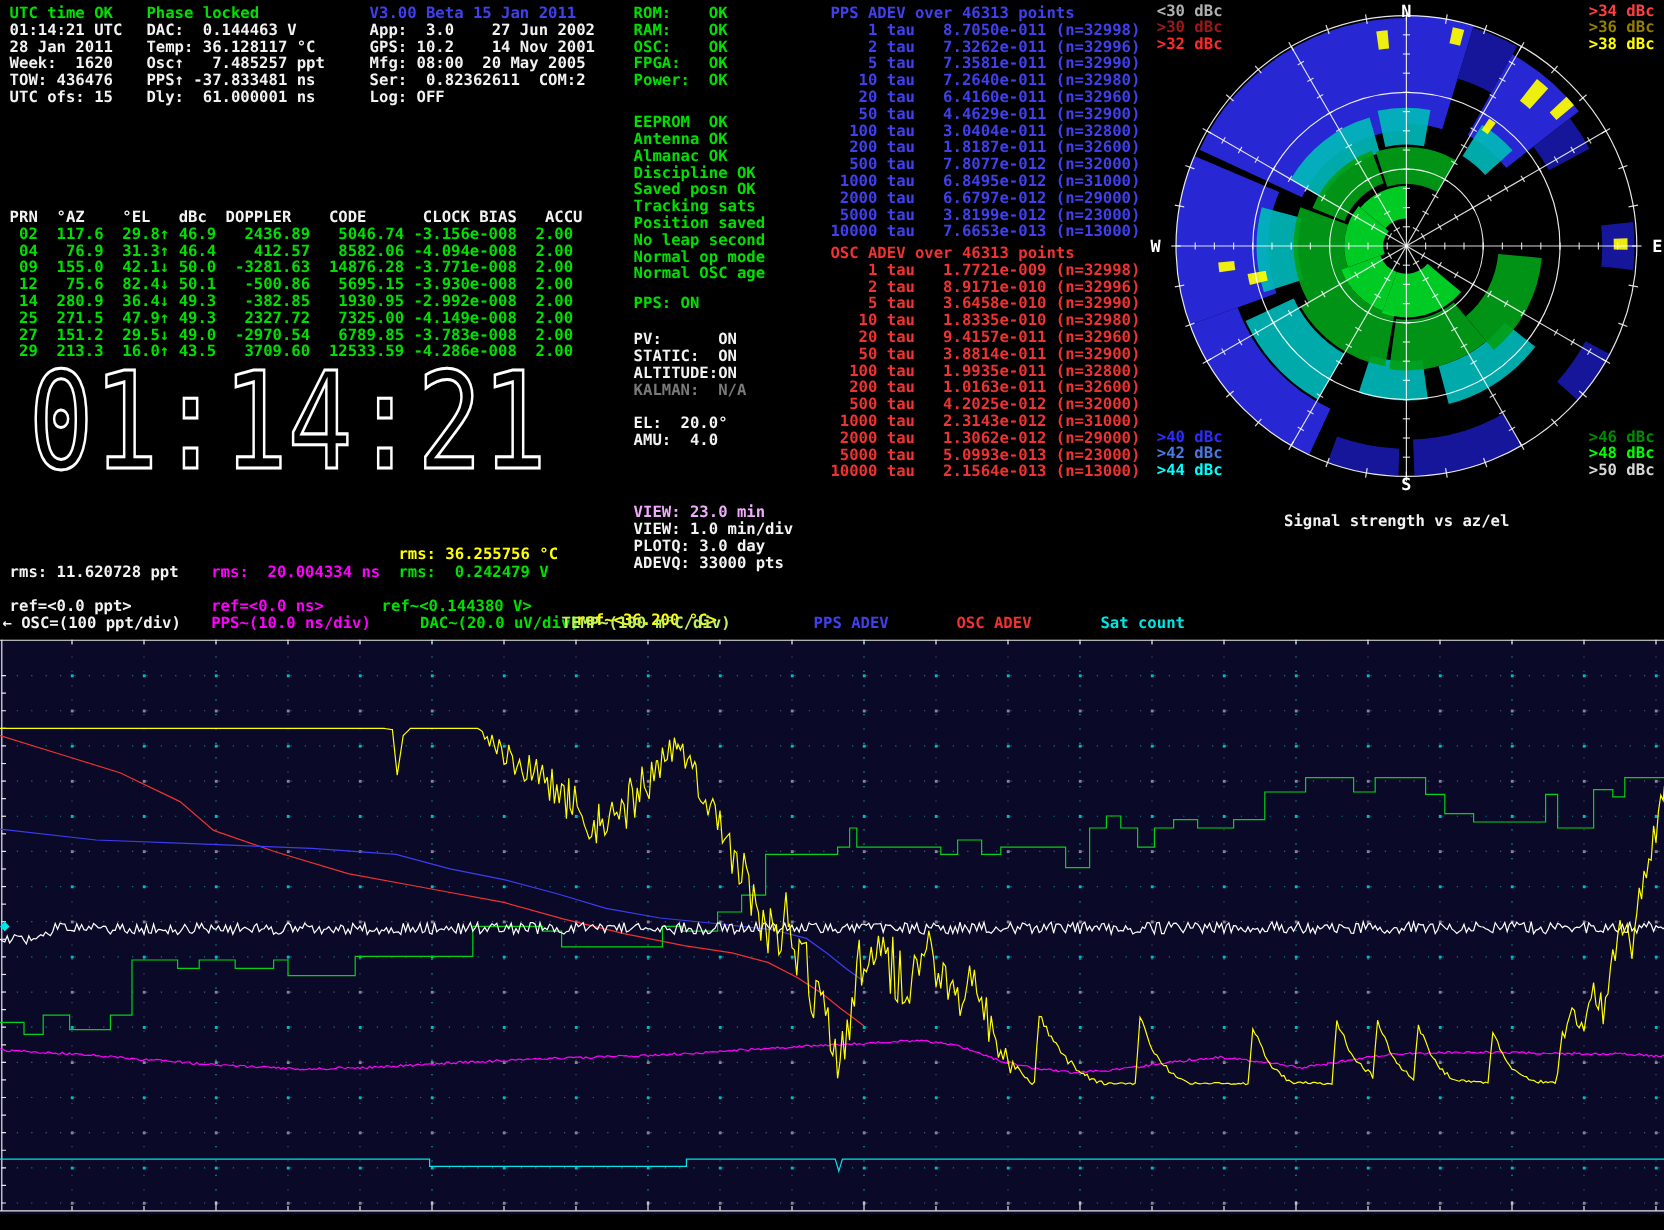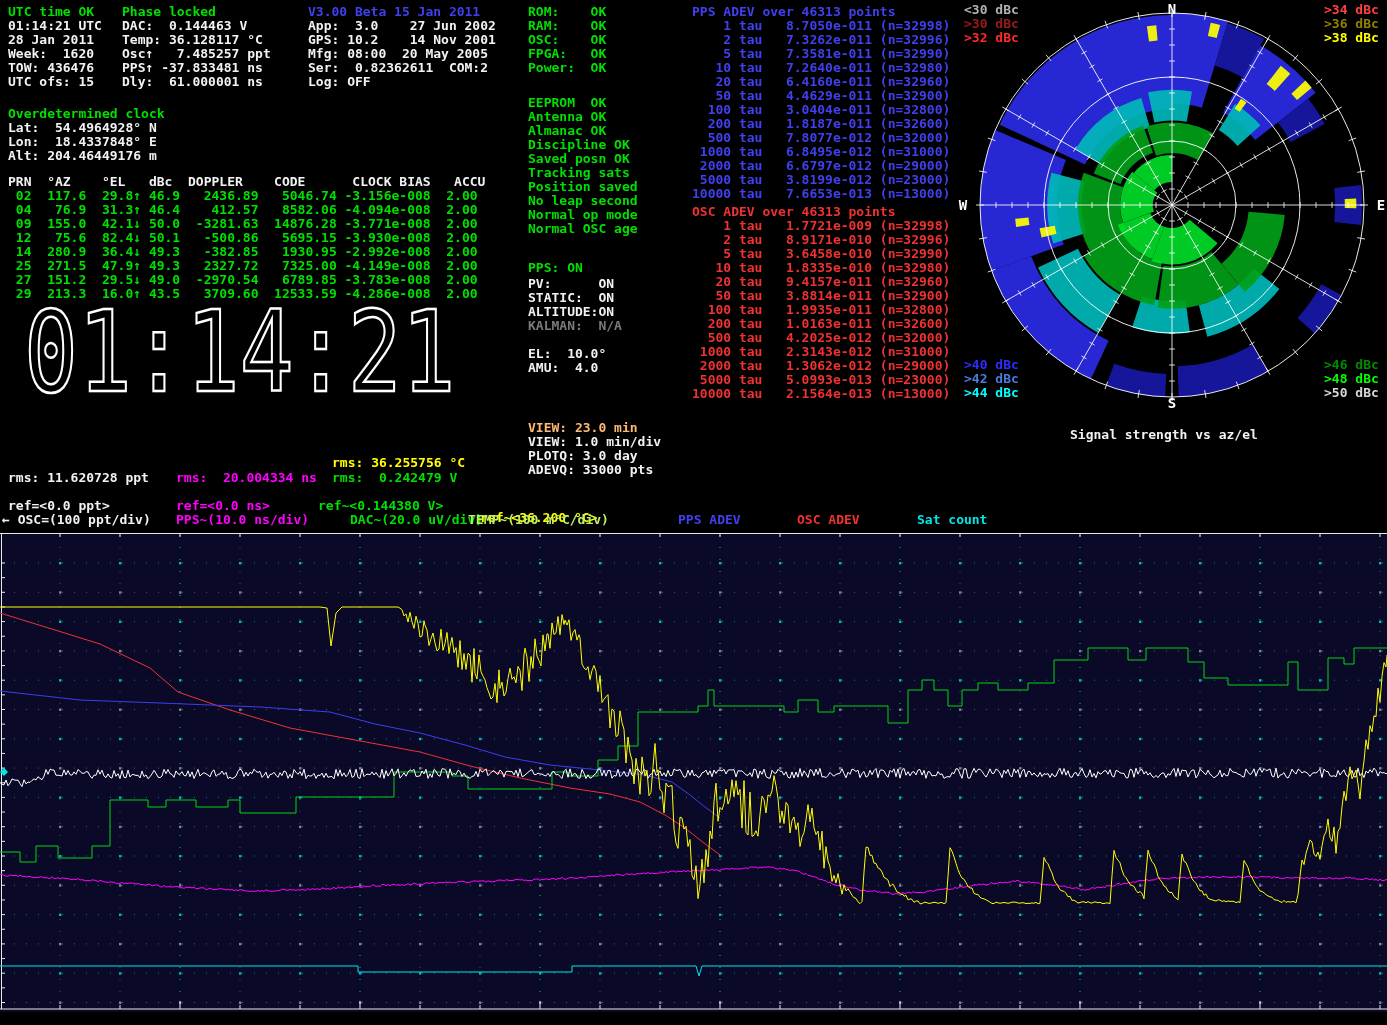--- a/index.html
+++ b/index.html
@@ -739,25 +739,24 @@
       <polyline points="0.0,319.0 20.0,319.0 20.0,329.0 36.0,329.0 36.0,313.0 58.0,313.0 58.0,325.0 92.0,325.0 92.0,313.0 110.0,313.0 110.0,267.0 148.0,267.0 148.0,274.0 166.0,274.0 166.0,267.0 196.0,267.0 196.0,274.0 228.0,274.0 228.0,267.0 240.0,267.0 240.0,280.0 296.0,280.0 296.0,264.0 394.0,264.0 394.0,239.0 452.0,239.0 452.0,243.0 468.0,243.0 468.0,256.0 552.0,256.0 552.0,239.0 568.0,239.0 568.0,243.0 598.0,243.0 598.0,227.0 618.0,227.0 618.0,213.0 638.0,213.0 638.0,179.0 698.0,179.0 698.0,173.0 708.0,173.0 708.0,157.0 714.0,157.0 714.0,173.0 784.0,173.0 784.0,179.0 798.0,179.0 798.0,167.0 818.0,167.0 818.0,179.0 834.0,179.0 834.0,173.0 888.0,173.0 888.0,190.0 908.0,190.0 908.0,157.0 922.0,157.0 922.0,147.0 934.0,147.0 934.0,157.0 948.0,157.0 948.0,173.0 962.0,173.0 962.0,157.0 978.0,157.0 978.0,150.0 998.0,150.0 998.0,157.0 1028.0,157.0 1028.0,150.0 1054.0,150.0 1054.0,127.0 1088.0,127.0 1088.0,115.0 1128.0,115.0 1128.0,127.0 1146.0,127.0 1146.0,115.0 1188.0,115.0 1188.0,129.0 1204.0,129.0 1204.0,145.0 1228.0,145.0 1228.0,152.0 1288.0,152.0 1288.0,129.0 1298.0,129.0 1298.0,157.0 1328.0,157.0 1328.0,125.0 1344.0,125.0 1344.0,131.0 1354.0,131.0 1354.0,115.0 1387.0,115.0" fill="none" stroke="#00d414" stroke-width="1"></polyline>
       <polyline points="0.0,249.5 2.0,251.2 4.0,251.9 6.0,247.0 8.0,252.8 10.0,250.1 12.0,245.9 14.0,246.8 16.0,247.3 18.0,247.1 20.0,250.7 22.0,253.6 24.0,246.8 26.0,250.8 28.0,249.1 30.0,249.4 32.0,247.4 34.0,245.9 36.0,246.9 38.0,243.7 40.0,245.4 42.0,246.7 44.0,243.2 46.0,236.6 48.0,241.3 50.0,236.3 52.0,236.9 54.0,237.1 56.0,242.3 58.0,242.2 60.0,242.5 62.0,243.0 64.0,236.8 66.0,241.9 68.0,237.5 70.0,241.7 72.0,242.2 74.0,238.9 76.0,241.3 78.0,236.5 80.0,238.3 82.0,240.2 84.0,240.3 86.0,238.7 88.0,238.9 90.0,242.9 92.0,245.3 94.0,242.1 96.0,242.3 98.0,236.8 100.0,241.2 102.0,237.2 104.0,243.0 106.0,244.6 108.0,240.9 110.0,244.2 112.0,245.1 114.0,237.5 116.0,243.3 118.0,240.7 120.0,245.6 122.0,237.5 124.0,244.3 126.0,244.8 128.0,237.1 130.0,244.0 132.0,241.5 134.0,241.7 136.0,242.5 138.0,242.2 140.0,245.0 142.0,238.1 144.0,243.6 146.0,241.9 148.0,245.7 150.0,243.8 152.0,240.9 154.0,237.3 156.0,240.3 158.0,244.1 160.0,244.7 162.0,243.0 164.0,236.3 166.0,240.7 168.0,236.5 170.0,240.6 172.0,241.5 174.0,244.4 176.0,237.9 178.0,240.9 180.0,241.4 182.0,238.6 184.0,242.5 186.0,242.8 188.0,237.8 190.0,243.7 192.0,238.9 194.0,245.5 196.0,241.1 198.0,236.4 200.0,243.1 202.0,241.0 204.0,239.7 206.0,240.8 208.0,242.0 210.0,243.9 212.0,238.7 214.0,236.9 216.0,243.3 218.0,241.4 220.0,241.0 222.0,238.0 224.0,241.6 226.0,239.4 228.0,245.6 230.0,244.1 232.0,245.5 234.0,244.8 236.0,243.1 238.0,238.4 240.0,236.1 242.0,237.6 244.0,243.5 246.0,239.2 248.0,243.0 250.0,239.3 252.0,240.6 254.0,236.2 256.0,238.5 258.0,239.3 260.0,238.5 262.0,244.4 264.0,242.2 266.0,239.2 268.0,245.2 270.0,241.5 272.0,241.2 274.0,239.3 276.0,242.2 278.0,244.3 280.0,239.7 282.0,242.6 284.0,237.9 286.0,239.0 288.0,245.3 290.0,241.3 292.0,245.0 294.0,236.5 296.0,239.3 298.0,241.3 300.0,238.6 302.0,242.6 304.0,236.2 306.0,245.7 308.0,242.3 310.0,243.1 312.0,242.7 314.0,240.4 316.0,245.4 318.0,242.0 320.0,242.6 322.0,240.1 324.0,244.5 326.0,240.2 328.0,244.3 330.0,243.7 332.0,243.5 334.0,245.8 336.0,236.4 338.0,243.2 340.0,236.8 342.0,243.2 344.0,239.9 346.0,243.8 348.0,241.3 350.0,236.5 352.0,244.3 354.0,243.4 356.0,236.2 358.0,244.5 360.0,245.4 362.0,235.8 364.0,243.6 366.0,241.6 368.0,241.1 370.0,241.8 372.0,238.9 374.0,242.0 376.0,239.5 378.0,242.5 380.0,244.5 382.0,236.2 384.0,245.4 386.0,237.6 388.0,243.1 390.0,239.8 392.0,235.8 394.0,242.9 396.0,240.3 398.0,235.9 400.0,245.1 402.0,242.7 404.0,239.8 406.0,243.2 408.0,239.2 410.0,236.8 412.0,238.2 414.0,236.4 416.0,243.4 418.0,243.3 420.0,242.9 422.0,238.0 424.0,240.9 426.0,236.3 428.0,245.4 430.0,240.8 432.0,244.4 434.0,236.5 436.0,238.1 438.0,242.2 440.0,243.2 442.0,235.8 444.0,235.9 446.0,237.2 448.0,245.3 450.0,235.8 452.0,242.2 454.0,240.4 456.0,241.6 458.0,237.3 460.0,238.5 462.0,243.5 464.0,240.1 466.0,243.8 468.0,244.3 470.0,245.3 472.0,243.4 474.0,243.0 476.0,238.4 478.0,243.9 480.0,236.3 482.0,239.2 484.0,237.8 486.0,235.8 488.0,242.7 490.0,240.7 492.0,238.6 494.0,237.6 496.0,240.2 498.0,241.4 500.0,237.0 502.0,239.0 504.0,244.1 506.0,238.6 508.0,238.2 510.0,238.6 512.0,238.5 514.0,242.1 516.0,237.2 518.0,243.6 520.0,235.8 522.0,243.6 524.0,242.9 526.0,241.1 528.0,239.4 530.0,237.7 532.0,236.7 534.0,241.3 536.0,241.6 538.0,240.1 540.0,241.0 542.0,241.1 544.0,242.3 546.0,242.9 548.0,240.3 550.0,243.5 552.0,239.1 554.0,238.5 556.0,241.9 558.0,241.2 560.0,243.4 562.0,245.5 564.0,238.3 566.0,236.3 568.0,244.3 570.0,235.8 572.0,243.4 574.0,240.5 576.0,241.0 578.0,245.0 580.0,245.1 582.0,236.4 584.0,240.3 586.0,245.5 588.0,241.8 590.0,245.2 592.0,244.4 594.0,242.0 596.0,240.4 598.0,236.0 600.0,236.2 602.0,242.7 604.0,237.4 606.0,243.2 608.0,237.6 610.0,237.2 612.0,245.2 614.0,242.4 616.0,243.1 618.0,236.4 620.0,243.6 622.0,241.6 624.0,238.3 626.0,242.9 628.0,243.1 630.0,235.8 632.0,242.3 634.0,243.3 636.0,236.6 638.0,236.1 640.0,239.2 642.0,240.9 644.0,236.3 646.0,238.4 648.0,245.2 650.0,241.8 652.0,240.6 654.0,236.3 656.0,242.5 658.0,241.1 660.0,237.9 662.0,242.9 664.0,239.8 666.0,243.6 668.0,237.3 670.0,242.6 672.0,242.5 674.0,236.2 676.0,237.3 678.0,237.4 680.0,236.4 682.0,240.3 684.0,244.2 686.0,243.8 688.0,237.2 690.0,242.3 692.0,237.0 694.0,242.8 696.0,241.5 698.0,244.4 700.0,243.7 702.0,239.9 704.0,239.0 706.0,237.1 708.0,241.8 710.0,237.8 712.0,243.7 714.0,237.0 716.0,240.5 718.0,237.2 720.0,237.2 722.0,238.0 724.0,236.3 726.0,241.0 728.0,237.2 730.0,236.8 732.0,237.0 734.0,236.6 736.0,243.9 738.0,237.6 740.0,238.1 742.0,237.9 744.0,239.9 746.0,241.9 748.0,242.4 750.0,239.7 752.0,243.6 754.0,236.0 756.0,236.9 758.0,245.3 760.0,237.9 762.0,241.3 764.0,236.3 766.0,243.5 768.0,244.9 770.0,245.3 772.0,237.3 774.0,239.9 776.0,240.3 778.0,236.3 780.0,238.3 782.0,238.3 784.0,242.1 786.0,238.8 788.0,244.3 790.0,245.1 792.0,238.9 794.0,244.9 796.0,239.0 798.0,244.2 800.0,235.5 802.0,243.3 804.0,237.8 806.0,240.8 808.0,244.5 810.0,236.7 812.0,237.5 814.0,242.8 816.0,236.2 818.0,241.6 820.0,235.5 822.0,244.0 824.0,243.6 826.0,244.7 828.0,242.5 830.0,239.4 832.0,241.7 834.0,243.2 836.0,241.4 838.0,240.8 840.0,240.2 842.0,235.9 844.0,240.6 846.0,244.8 848.0,239.2 850.0,241.3 852.0,236.1 854.0,236.9 856.0,238.5 858.0,237.1 860.0,244.7 862.0,240.4 864.0,238.5 866.0,244.1 868.0,242.8 870.0,237.3 872.0,241.7 874.0,237.7 876.0,235.5 878.0,244.7 880.0,237.2 882.0,236.9 884.0,237.8 886.0,241.8 888.0,244.2 890.0,237.3 892.0,239.3 894.0,235.8 896.0,243.7 898.0,235.8 900.0,245.2 902.0,237.2 904.0,235.4 906.0,242.2 908.0,238.7 910.0,242.8 912.0,239.2 914.0,238.7 916.0,241.9 918.0,237.0 920.0,236.5 922.0,242.1 924.0,237.3 926.0,245.3 928.0,238.6 930.0,239.1 932.0,243.0 934.0,242.3 936.0,242.9 938.0,238.5 940.0,241.6 942.0,240.8 944.0,245.3 946.0,244.1 948.0,243.6 950.0,244.0 952.0,239.6 954.0,240.7 956.0,235.7 958.0,236.1 960.0,241.0 962.0,245.3 964.0,235.9 966.0,235.7 968.0,245.1 970.0,245.0 972.0,239.7 974.0,235.4 976.0,239.5 978.0,236.4 980.0,236.2 982.0,238.4 984.0,241.4 986.0,244.1 988.0,240.5 990.0,235.8 992.0,240.4 994.0,240.3 996.0,236.0 998.0,237.2 1000.0,240.0 1002.0,244.6 1004.0,237.3 1006.0,240.4 1008.0,236.4 1010.0,242.4 1012.0,243.9 1014.0,235.8 1016.0,240.0 1018.0,236.6 1020.0,244.6 1022.0,238.2 1024.0,236.1 1026.0,244.0 1028.0,238.4 1030.0,238.5 1032.0,242.2 1034.0,239.9 1036.0,242.4 1038.0,243.6 1040.0,239.4 1042.0,243.5 1044.0,240.7 1046.0,241.4 1048.0,240.5 1050.0,244.5 1052.0,240.5 1054.0,243.3 1056.0,243.2 1058.0,238.2 1060.0,235.3 1062.0,241.4 1064.0,235.5 1066.0,242.2 1068.0,237.7 1070.0,243.8 1072.0,244.4 1074.0,240.4 1076.0,239.4 1078.0,243.1 1080.0,239.1 1082.0,235.6 1084.0,240.5 1086.0,244.5 1088.0,242.7 1090.0,236.7 1092.0,244.0 1094.0,240.4 1096.0,244.9 1098.0,238.6 1100.0,241.1 1102.0,240.2 1104.0,237.9 1106.0,237.7 1108.0,241.2 1110.0,236.7 1112.0,242.9 1114.0,244.1 1116.0,237.4 1118.0,238.0 1120.0,239.8 1122.0,240.3 1124.0,240.4 1126.0,244.7 1128.0,244.8 1130.0,236.5 1132.0,236.9 1134.0,244.3 1136.0,235.2 1138.0,241.2 1140.0,237.1 1142.0,236.5 1144.0,241.1 1146.0,238.4 1148.0,242.1 1150.0,239.8 1152.0,243.2 1154.0,244.6 1156.0,242.4 1158.0,244.6 1160.0,241.9 1162.0,240.0 1164.0,240.1 1166.0,244.7 1168.0,240.7 1170.0,242.2 1172.0,238.1 1174.0,235.4 1176.0,243.5 1178.0,235.4 1180.0,242.8 1182.0,236.9 1184.0,237.7 1186.0,237.5 1188.0,244.0 1190.0,239.7 1192.0,237.1 1194.0,237.0 1196.0,244.9 1198.0,241.9 1200.0,236.3 1202.0,237.9 1204.0,240.0 1206.0,241.7 1208.0,237.1 1210.0,241.3 1212.0,242.7 1214.0,244.9 1216.0,243.3 1218.0,241.9 1220.0,237.2 1222.0,244.0 1224.0,240.2 1226.0,242.8 1228.0,242.5 1230.0,235.4 1232.0,238.4 1234.0,239.3 1236.0,239.5 1238.0,241.0 1240.0,241.7 1242.0,243.3 1244.0,244.2 1246.0,235.9 1248.0,239.1 1250.0,241.6 1252.0,239.9 1254.0,235.8 1256.0,243.3 1258.0,237.3 1260.0,235.5 1262.0,239.3 1264.0,235.5 1266.0,237.5 1268.0,237.1 1270.0,235.9 1272.0,243.1 1274.0,243.9 1276.0,235.1 1278.0,245.1 1280.0,242.1 1282.0,241.5 1284.0,239.6 1286.0,243.8 1288.0,245.1 1290.0,241.5 1292.0,236.1 1294.0,239.1 1296.0,241.1 1298.0,236.4 1300.0,237.4 1302.0,240.0 1304.0,238.6 1306.0,239.2 1308.0,240.7 1310.0,243.4 1312.0,240.5 1314.0,239.6 1316.0,240.0 1318.0,238.4 1320.0,236.1 1322.0,244.5 1324.0,236.1 1326.0,238.5 1328.0,238.5 1330.0,242.8 1332.0,243.3 1334.0,242.7 1336.0,243.9 1338.0,237.4 1340.0,242.1 1342.0,239.3 1344.0,236.8 1346.0,242.0 1348.0,243.5 1350.0,240.9 1352.0,237.4 1354.0,243.8 1356.0,243.9 1358.0,235.3 1360.0,242.7 1362.0,240.2 1364.0,244.5 1366.0,238.1 1368.0,240.1 1370.0,236.7 1372.0,239.3 1374.0,235.1 1376.0,237.6 1378.0,243.1 1380.0,238.5 1382.0,240.0 1384.0,239.5 1386.0,240.9 1387.0,240.0" fill="none" stroke="#ffffff" stroke-width="1"></polyline>
       <polyline points="0.0,74.0 2.0,74.0 4.0,74.0 6.0,74.0 8.0,74.0 10.0,74.0 12.0,74.0 14.0,74.0 16.0,74.0 18.0,74.0 20.0,74.0 22.0,74.0 24.0,74.0 26.0,74.0 28.0,74.0 30.0,74.0 32.0,74.0 34.0,74.0 36.0,74.0 38.0,74.0 40.0,74.0 42.0,74.0 44.0,74.0 46.0,74.0 48.0,74.0 50.0,74.0 52.0,74.0 54.0,74.0 56.0,74.0 58.0,74.0 60.0,74.0 62.0,74.0 64.0,74.0 66.0,74.0 68.0,74.0 70.0,74.0 72.0,74.0 74.0,74.0 76.0,74.0 78.0,74.0 80.0,74.0 82.0,74.0 84.0,74.0 86.0,74.0 88.0,74.0 90.0,74.0 92.0,74.0 94.0,74.0 96.0,74.0 98.0,74.0 100.0,74.0 102.0,74.0 104.0,74.0 106.0,74.0 108.0,74.0 110.0,74.0 112.0,74.0 114.0,74.0 116.0,74.0 118.0,74.0 120.0,74.0 122.0,74.0 124.0,74.0 126.0,74.0 128.0,74.0 130.0,74.0 132.0,74.0 134.0,74.0 136.0,74.0 138.0,74.0 140.0,74.0 142.0,74.0 144.0,74.0 146.0,74.0 148.0,74.0 150.0,74.0 152.0,74.0 154.0,74.0 156.0,74.0 158.0,74.0 160.0,74.0 162.0,74.0 164.0,74.0 166.0,74.0 168.0,74.0 170.0,74.0 172.0,74.0 174.0,74.0 176.0,74.0 178.0,74.0 180.0,74.0 182.0,74.0 184.0,74.0 186.0,74.0 188.0,74.0 190.0,74.0 192.0,74.0 194.0,74.0 196.0,74.0 198.0,74.0 200.0,74.0 202.0,74.0 204.0,74.0 206.0,74.0 208.0,74.0 210.0,74.0 212.0,74.0 214.0,74.0 216.0,74.0 218.0,74.0 220.0,74.0 222.0,74.0 224.0,74.0 226.0,74.0 228.0,74.0 230.0,74.0 232.0,74.0 234.0,74.0 236.0,74.0 238.0,74.0 240.0,74.0 242.0,74.0 244.0,74.0 246.0,74.0 248.0,74.0 250.0,74.0 252.0,74.0 254.0,74.0 256.0,74.0 258.0,74.0 260.0,74.0 262.0,74.0 264.0,74.0 266.0,74.0 268.0,74.0 270.0,74.0 272.0,74.0 274.0,74.0 276.0,74.0 278.0,74.0 280.0,74.0 282.0,74.0 284.0,74.0 286.0,74.0 288.0,74.0 290.0,74.0 292.0,74.0 294.0,74.0 296.0,74.0 298.0,74.0 300.0,74.0 302.0,74.0 304.0,74.0 306.0,74.0 308.0,74.0 310.0,74.0 312.0,74.0 314.0,74.0 316.0,74.0 318.0,74.0 320.0,74.0 322.0,74.3 324.0,74.6 326.0,74.9 327.0,75.0 329.0,94.0 331.0,113.0 333.0,99.8 335.0,86.6 336.0,80.0 338.0,78.0 340.0,76.0 342.0,74.0 344.0,74.0 346.0,74.0 348.0,74.0 350.0,74.0 352.0,74.0 354.0,74.0 356.0,74.0 358.0,74.0 360.0,74.0 362.0,74.0 364.0,74.0 366.0,74.0 368.0,74.0 370.0,74.0 372.0,74.0 374.0,74.0 376.0,74.0 378.0,74.0 380.0,74.0 382.0,74.0 384.0,74.0 386.0,74.0 388.0,74.0 390.0,74.0 392.0,74.0 394.0,74.0 396.0,74.0 398.0,74.0 400.0,75.2 402.0,76.7 404.0,82.9 406.0,80.9 408.0,89.0 410.0,79.3 412.0,88.7 414.0,95.4 416.0,83.2 418.0,90.3 420.0,104.0 422.0,103.1 424.0,87.7 425.0,92.4 427.0,97.0 429.0,112.5 431.0,105.7 433.0,100.0 435.0,110.1 437.0,117.9 439.0,116.1 441.0,96.2 443.0,117.4 445.0,110.4 447.0,99.5 449.0,120.5 450.0,113.3 452.0,104.4 454.0,119.7 456.0,114.6 458.0,134.3 460.0,107.6 462.0,136.6 464.0,120.6 466.0,136.4 468.0,120.3 470.0,121.9 472.0,149.3 474.0,115.5 475.0,140.3 477.0,146.0 479.0,121.9 481.0,138.8 483.0,143.2 485.0,146.9 487.0,154.8 489.0,160.0 491.0,166.0 493.0,164.1 495.0,150.4 497.0,169.6 499.0,136.8 500.0,155.4 502.0,149.2 504.0,163.0 506.0,159.3 508.0,145.4 510.0,135.2 512.0,146.3 514.0,143.8 516.0,149.9 518.0,133.5 520.0,137.3 522.0,157.6 524.0,121.7 525.0,115.1 527.0,124.4 529.0,148.5 531.0,123.5 533.0,135.4 535.0,105.8 537.0,123.0 539.0,127.5 541.0,132.9 543.0,101.9 545.0,118.0 547.0,101.0 548.0,100.9 550.0,115.3 552.0,89.9 554.0,101.5 556.0,99.8 558.0,83.5 560.0,101.7 562.0,81.6 564.0,91.5 565.0,87.2 567.0,92.1 569.0,86.8 571.0,107.4 573.0,99.7 575.0,96.6 577.0,107.1 579.0,101.8 580.0,104.7 582.0,131.1 584.0,134.9 586.0,136.9 588.0,133.7 590.0,146.5 592.0,137.5 594.0,132.5 596.0,138.2 598.0,158.6 600.0,142.5 602.0,169.5 604.0,166.2 606.0,163.7 608.0,161.6 610.0,195.0 612.0,175.9 614.0,178.0 616.0,203.6 618.0,202.4 620.0,177.8 622.0,189.5 624.0,196.4 626.0,230.0 628.0,204.0 630.0,220.0 632.0,227.0 634.0,250.9 636.0,225.3 638.0,238.9 640.0,261.3 642.0,223.9 644.0,237.4 645.0,243.2 647.0,237.2 649.0,262.7 651.0,259.2 653.0,233.6 655.0,210.5 657.0,239.4 658.0,236.8 660.0,256.8 662.0,258.6 664.0,279.8 666.0,250.1 668.0,253.6 670.0,253.0 672.0,252.5 674.0,296.0 676.0,310.1 678.0,315.4 680.0,284.1 682.0,285.0 684.0,296.1 686.0,293.4 688.0,313.5 690.0,306.5 692.0,342.4 694.0,346.6 696.0,332.7 698.0,365.6 700.0,351.7 702.0,326.2 704.0,349.9 706.0,316.6 708.0,333.8 710.0,298.0 712.0,305.8 714.0,268.6 716.0,250.2 718.0,288.3 720.0,274.4 722.0,276.8 724.0,270.4 726.0,256.0 728.0,271.1 730.0,265.6 732.0,246.8 734.0,263.7 736.0,247.7 738.0,262.0 740.0,256.3 742.0,295.1 744.0,247.6 746.0,299.3 748.0,302.0 750.0,259.1 752.0,303.4 754.0,302.1 756.0,297.7 758.0,303.2 760.0,281.2 762.0,263.2 764.0,266.7 766.0,280.0 768.0,261.9 770.0,263.4 772.0,257.9 774.0,242.6 776.0,252.6 778.0,265.4 780.0,289.7 782.0,277.9 784.0,290.6 786.0,269.4 788.0,272.3 790.0,300.0 792.0,287.6 794.0,284.0 796.0,296.6 798.0,289.7 800.0,313.5 802.0,304.1 804.0,299.5 806.0,287.0 808.0,271.6 810.0,288.9 812.0,275.1 814.0,294.9 816.0,301.6 818.0,298.1 820.0,317.2 822.0,298.1 824.0,335.2 826.0,313.6 828.0,328.0 830.0,333.6 832.0,348.4 834.0,342.4 836.0,350.0 838.0,340.5 840.0,351.1 842.0,361.2 844.0,351.7 846.0,357.9 848.0,355.8 850.0,358.7 852.0,362.2 854.0,364.8 856.0,365.4 858.0,368.8 860.0,370.6 862.0,368.6 864.0,339.1 866.0,314.1 868.0,314.4 870.0,322.3 872.0,322.3 874.0,330.1 876.0,330.4 878.0,335.0 880.0,336.0 882.0,339.0 884.0,344.4 886.0,345.5 888.0,347.1 890.0,353.5 892.0,351.5 893.0,351.1 895.0,354.8 897.0,359.1 899.0,359.5 901.0,361.4 903.0,361.3 904.0,363.3 906.0,362.3 908.0,366.9 910.0,365.9 912.0,366.3 914.0,369.4 916.0,367.9 918.0,368.0 920.0,370.8 922.0,370.6 924.0,369.4 926.0,369.3 928.0,370.2 930.0,370.3 932.0,369.8 934.0,369.3 936.0,369.5 938.0,370.4 940.0,369.7 942.0,369.5 944.0,370.7 946.0,369.6 948.0,343.4 950.0,314.7 952.0,318.3 954.0,323.9 956.0,330.3 958.0,336.7 960.0,341.6 962.0,345.1 964.0,346.2 966.0,349.7 968.0,353.4 970.0,355.0 972.0,355.0 974.0,360.3 976.0,361.3 978.0,361.4 980.0,364.3 982.0,365.4 984.0,365.8 986.0,366.8 988.0,367.9 990.0,369.1 992.0,370.5 994.0,370.5 996.0,369.1 998.0,369.8 1000.0,370.2 1002.0,369.9 1004.0,369.5 1006.0,369.8 1008.0,370.3 1010.0,369.9 1012.0,369.1 1014.0,369.2 1016.0,369.2 1018.0,370.1 1020.0,370.1 1022.0,369.8 1024.0,369.8 1026.0,370.6 1028.0,370.3 1030.0,370.4 1032.0,369.9 1034.0,370.3 1036.0,369.2 1038.0,370.9 1040.0,370.2 1042.0,347.9 1044.0,324.4 1046.0,328.8 1048.0,330.8 1050.0,336.0 1052.0,340.0 1054.0,346.8 1056.0,350.2 1058.0,353.0 1060.0,356.8 1062.0,357.9 1064.0,358.3 1066.0,360.3 1068.0,363.8 1070.0,363.3 1072.0,367.4 1074.0,367.1 1076.0,368.5 1078.0,370.0 1080.0,369.6 1082.0,368.8 1084.0,368.8 1086.0,369.8 1088.0,368.5 1090.0,369.8 1092.0,370.0 1094.0,369.0 1096.0,369.0 1098.0,369.8 1100.0,369.2 1102.0,370.4 1104.0,370.6 1106.0,369.9 1108.0,370.0 1110.0,370.6 1112.0,342.7 1114.0,317.4 1116.0,324.4 1118.0,327.2 1120.0,329.8 1122.0,337.3 1124.0,342.5 1126.0,344.7 1128.0,348.1 1130.0,351.5 1132.0,352.5 1134.0,353.4 1136.0,357.4 1138.0,359.9 1140.0,358.5 1142.0,360.4 1144.0,365.8 1146.0,340.2 1148.0,317.2 1150.0,324.0 1152.0,328.6 1154.0,331.0 1156.0,335.9 1158.0,343.3 1160.0,346.6 1162.0,349.1 1164.0,353.1 1166.0,354.2 1168.0,358.3 1170.0,359.5 1172.0,359.5 1174.0,363.5 1176.0,365.1 1178.0,367.0 1180.0,342.3 1182.0,321.0 1184.0,328.4 1186.0,329.5 1188.0,334.5 1190.0,340.0 1192.0,345.8 1194.0,348.3 1196.0,350.3 1198.0,354.6 1200.0,357.9 1202.0,357.8 1204.0,362.3 1206.0,360.8 1208.0,365.2 1210.0,366.3 1212.0,366.8 1214.0,367.4 1216.0,368.0 1218.0,366.8 1220.0,367.0 1222.0,368.5 1224.0,367.6 1226.0,368.9 1228.0,367.9 1230.0,368.4 1232.0,368.3 1234.0,368.4 1236.0,369.7 1238.0,368.7 1240.0,369.5 1242.0,347.9 1244.0,327.5 1246.0,330.9 1248.0,334.6 1250.0,341.7 1252.0,344.3 1254.0,348.8 1256.0,352.2 1258.0,354.8 1260.0,358.0 1262.0,358.5 1264.0,359.8 1266.0,361.6 1268.0,362.9 1270.0,363.9 1272.0,364.2 1274.0,366.7 1276.0,367.1 1278.0,367.3 1280.0,368.7 1282.0,369.5 1284.0,367.4 1286.0,369.5 1288.0,368.4 1290.0,369.2 1292.0,368.5 1294.0,368.6 1296.0,369.8 1298.0,361.5 1300.0,343.2 1302.0,327.0 1304.0,331.6 1306.0,320.5 1308.0,313.8 1310.0,306.9 1312.0,309.0 1314.0,321.0 1316.0,323.5 1318.0,319.1 1320.0,326.3 1322.0,312.9 1324.0,302.9 1326.0,299.0 1328.0,285.9 1330.0,304.2 1332.0,308.3 1334.0,294.2 1336.0,320.4 1338.0,298.2 1340.0,295.1 1342.0,273.7 1344.0,258.2 1346.0,267.7 1348.0,247.1 1350.0,233.8 1352.0,245.9 1354.0,241.9 1356.0,237.0 1358.0,250.9 1360.0,266.1 1362.0,242.7 1364.0,228.1 1366.0,206.8 1368.0,216.3 1370.0,192.7 1372.0,198.8 1374.0,182.7 1376.0,183.8 1378.0,155.1 1380.0,169.4 1382.0,143.4 1384.0,129.6 1386.0,134.0 1387.0,122.0" fill="none" stroke="#ffff00" stroke-width="1"></polyline>
       <polygon points="0,239 4,235 8,239 4,243" fill="#00e5e5"></polygon>
     </svg>
 <div class="blk" style="left: 8px; top: 5px;"><div class="ln" style="color: rgb(0, 224, 0);">UTC time OK</div><div class="ln" style="color: rgb(242, 242, 242);">01:14:21 UTC</div><div class="ln" style="color: rgb(242, 242, 242);">28 Jan 2011</div><div class="ln" style="color: rgb(242, 242, 242);">Week:  1620</div><div class="ln" style="color: rgb(242, 242, 242);">TOW: 436476</div><div class="ln" style="color: rgb(242, 242, 242);">UTC ofs: 15</div></div>
     <div class="blk" style="left: 122px; top: 5px;"><div class="ln" style="color: rgb(0, 224, 0);">Phase locked</div><div class="ln" style="color: rgb(242, 242, 242);">DAC:  0.144463 V</div><div class="ln" style="color: rgb(242, 242, 242);">Temp: 36.128117 °C</div><div class="ln" style="color: rgb(242, 242, 242);">Osc↑   7.485257 ppt</div><div class="ln" style="color: rgb(242, 242, 242);">PPS↑ -37.833481 ns</div><div class="ln" style="color: rgb(242, 242, 242);">Dly:  61.000001 ns</div></div>
     <div class="blk" style="left: 308px; top: 5px;"><div class="ln" style="color: rgb(64, 64, 238);">V3.00 Beta 15 Jan 2011</div><div class="ln" style="color: rgb(242, 242, 242);">App:  3.0    27 Jun 2002</div><div class="ln" style="color: rgb(242, 242, 242);">GPS: 10.2    14 Nov 2001</div><div class="ln" style="color: rgb(242, 242, 242);">Mfg: 08:00  20 May 2005</div><div class="ln" style="color: rgb(242, 242, 242);">Ser:  0.82362611  COM:2</div><div class="ln" style="color: rgb(242, 242, 242);">Log: OFF</div></div>
     <div class="blk" style="left: 528px; top: 5px;"><div class="ln" style="color: rgb(0, 224, 0);">ROM:    OK</div><div class="ln" style="color: rgb(0, 224, 0);">RAM:    OK</div><div class="ln" style="color: rgb(0, 224, 0);">OSC:    OK</div><div class="ln" style="color: rgb(0, 224, 0);">FPGA:   OK</div><div class="ln" style="color: rgb(0, 224, 0);">Power:  OK</div></div>
     <div class="blk" style="left: 528px; top: 96px;"><div class="ln" style="color: rgb(0, 224, 0);">EEPROM  OK</div><div class="ln" style="color: rgb(0, 224, 0);">Antenna OK</div><div class="ln" style="color: rgb(0, 224, 0);">Almanac OK</div><div class="ln" style="color: rgb(0, 224, 0);">Discipline OK</div><div class="ln" style="color: rgb(0, 224, 0);">Saved posn OK</div><div class="ln" style="color: rgb(0, 224, 0);">Tracking sats</div><div class="ln" style="color: rgb(0, 224, 0);">Position saved</div><div class="ln" style="color: rgb(0, 224, 0);">No leap second</div><div class="ln" style="color: rgb(0, 224, 0);">Normal op mode</div><div class="ln" style="color: rgb(0, 224, 0);">Normal OSC age</div></div>
-    <div class="blk" style="left: 528px; top: 261px; text-decoration: underline;"><div class="ln" style="color: rgb(0, 224, 0);">PPS: ON</div></div>
+    <div class="blk" style="left: 528px; top: 247px; text-decoration: underline;"><div class="ln" style="color: rgb(0, 224, 0);">PPS: ON</div></div>
     <div class="blk" style="left: 528px; top: 277px;"><div class="ln" style="color: rgb(242, 242, 242);">PV:      ON</div><div class="ln" style="color: rgb(242, 242, 242);">STATIC:  ON</div><div class="ln" style="color: rgb(242, 242, 242);">ALTITUDE:ON</div><div class="ln" style="color: rgb(122, 122, 122);">KALMAN:  N/A</div></div>
-    <div class="blk" style="left: 528px; top: 347px;"><div class="ln" style="color: rgb(242, 242, 242);">EL:  10.0°</div><div class="ln" style="color: rgb(242, 242, 242);">AMU:  4.0</div></div>
-    <div class="blk" style="left: 528px; top: 421px;"><div class="ln" style="color: #fdba74;">VIEW: 23.0 min</div><div class="ln" style="color: rgb(242, 242, 242);">VIEW: 1.0 min/div</div><div class="ln" style="color: rgb(242, 242, 242);">PLOTQ: 3.0 day</div><div class="ln" style="color: rgb(242, 242, 242);">ADEVQ: 33000 pts</div></div>
-    <div class="blk" style="left: 8px; top: 107px;"><div class="ln" style="color: rgb(0, 224, 0);">Overdetermined clock</div><div class="ln" style="color: rgb(242, 242, 242);">Lat:  54.4964928° N</div><div class="ln" style="color: rgb(242, 242, 242);">Lon:  18.4337848° E</div><div class="ln" style="color: rgb(242, 242, 242);">Alt: 204.46449176 m</div></div>
+    <div class="blk" style="left: 528px; top: 347px;"><div class="ln" style="color: rgb(242, 242, 242);">EL:  20.0°</div><div class="ln" style="color: rgb(242, 242, 242);">AMU:  4.0</div></div>
+    <div class="blk" style="left: 528px; top: 421px;"><div class="ln" style="color: #f0abfc;">VIEW: 23.0 min</div><div class="ln" style="color: rgb(242, 242, 242);">VIEW: 1.0 min/div</div><div class="ln" style="color: rgb(242, 242, 242);">PLOTQ: 3.0 day</div><div class="ln" style="color: rgb(242, 242, 242);">ADEVQ: 33000 pts</div></div>
     <div class="blk" style="left: 8px; top: 175px;"><div class="ln" style="color: rgb(242, 242, 242);">PRN  °AZ    °EL   dBc  DOPPLER    CODE      CLOCK BIAS   ACCU</div><div class="ln" style="color: rgb(0, 224, 0);"> 02  117.6  29.8↑ 46.9   2436.89   5046.74 -3.156e-008  2.00</div><div class="ln" style="color: rgb(0, 224, 0);"> 04   76.9  31.3↑ 46.4    412.57   8582.06 -4.094e-008  2.00</div><div class="ln" style="color: rgb(0, 224, 0);"> 09  155.0  42.1↓ 50.0  -3281.63  14876.28 -3.771e-008  2.00</div><div class="ln" style="color: rgb(0, 224, 0);"> 12   75.6  82.4↓ 50.1   -500.86   5695.15 -3.930e-008  2.00</div><div class="ln" style="color: rgb(0, 224, 0);"> 14  280.9  36.4↓ 49.3   -382.85   1930.95 -2.992e-008  2.00</div><div class="ln" style="color: rgb(0, 224, 0);"> 25  271.5  47.9↑ 49.3   2327.72   7325.00 -4.149e-008  2.00</div><div class="ln" style="color: rgb(0, 224, 0);"> 27  151.2  29.5↓ 49.0  -2970.54   6789.85 -3.783e-008  2.00</div><div class="ln" style="color: rgb(0, 224, 0);"> 29  213.3  16.0↑ 43.5   3709.60  12533.59 -4.286e-008  2.00</div></div>
     <div class="blk" style="left: 692px; top: 5px;"><div class="ln" style="color: rgb(64, 64, 238);">PPS ADEV over 46313 points</div><div class="ln" style="color: rgb(64, 64, 238);">    1 tau   8.7050e-011 (n=32998)</div><div class="ln" style="color: rgb(64, 64, 238);">    2 tau   7.3262e-011 (n=32996)</div><div class="ln" style="color: rgb(64, 64, 238);">    5 tau   7.3581e-011 (n=32990)</div><div class="ln" style="color: rgb(64, 64, 238);">   10 tau   7.2640e-011 (n=32980)</div><div class="ln" style="color: rgb(64, 64, 238);">   20 tau   6.4160e-011 (n=32960)</div><div class="ln" style="color: rgb(64, 64, 238);">   50 tau   4.4629e-011 (n=32900)</div><div class="ln" style="color: rgb(64, 64, 238);">  100 tau   3.0404e-011 (n=32800)</div><div class="ln" style="color: rgb(64, 64, 238);">  200 tau   1.8187e-011 (n=32600)</div><div class="ln" style="color: rgb(64, 64, 238);">  500 tau   7.8077e-012 (n=32000)</div><div class="ln" style="color: rgb(64, 64, 238);"> 1000 tau   6.8495e-012 (n=31000)</div><div class="ln" style="color: rgb(64, 64, 238);"> 2000 tau   6.6797e-012 (n=29000)</div><div class="ln" style="color: rgb(64, 64, 238);"> 5000 tau   3.8199e-012 (n=23000)</div><div class="ln" style="color: rgb(64, 64, 238);">10000 tau   7.6653e-013 (n=13000)</div></div>
     <div class="blk" style="left: 692px; top: 205px;"><div class="ln" style="color: rgb(239, 50, 50);">OSC ADEV over 46313 points</div><div class="ln" style="color: rgb(239, 50, 50);">    1 tau   1.7721e-009 (n=32998)</div><div class="ln" style="color: rgb(239, 50, 50);">    2 tau   8.9171e-010 (n=32996)</div><div class="ln" style="color: rgb(239, 50, 50);">    5 tau   3.6458e-010 (n=32990)</div><div class="ln" style="color: rgb(239, 50, 50);">   10 tau   1.8335e-010 (n=32980)</div><div class="ln" style="color: rgb(239, 50, 50);">   20 tau   9.4157e-011 (n=32960)</div><div class="ln" style="color: rgb(239, 50, 50);">   50 tau   3.8814e-011 (n=32900)</div><div class="ln" style="color: rgb(239, 50, 50);">  100 tau   1.9935e-011 (n=32800)</div><div class="ln" style="color: rgb(239, 50, 50);">  200 tau   1.0163e-011 (n=32600)</div><div class="ln" style="color: rgb(239, 50, 50);">  500 tau   4.2025e-012 (n=32000)</div><div class="ln" style="color: rgb(239, 50, 50);"> 1000 tau   2.3143e-012 (n=31000)</div><div class="ln" style="color: rgb(239, 50, 50);"> 2000 tau   1.3062e-012 (n=29000)</div><div class="ln" style="color: rgb(239, 50, 50);"> 5000 tau   5.0993e-013 (n=23000)</div><div class="ln" style="color: rgb(239, 50, 50);">10000 tau   2.1564e-013 (n=13000)</div></div>
     <div class="blk" style="left: 964px; top: 3px;"><div class="ln" style="color: rgb(176, 176, 176);">&lt;30 dBc</div><div class="ln" style="color: rgb(156, 26, 26);">&gt;30 dBc</div><div class="ln" style="color: rgb(255, 42, 42);">&gt;32 dBc</div></div>
     <div class="blk" style="left: 1324px; top: 3px;"><div class="ln" style="color: rgb(255, 64, 64);">&gt;34 dBc</div><div class="ln" style="color: rgb(147, 127, 0);">&gt;36 dBc</div><div class="ln" style="color: rgb(255, 255, 0);">&gt;38 dBc</div></div>
     <div class="blk" style="left: 964px; top: 358px;"><div class="ln" style="color: rgb(45, 45, 255);">&gt;40 dBc</div><div class="ln" style="color: rgb(74, 122, 224);">&gt;42 dBc</div><div class="ln" style="color: rgb(0, 255, 255);">&gt;44 dBc</div></div>
     <div class="blk" style="left: 1324px; top: 358px;"><div class="ln" style="color: rgb(0, 139, 0);">&gt;46 dBc</div><div class="ln" style="color: rgb(0, 255, 0);">&gt;48 dBc</div><div class="ln" style="color: rgb(216, 216, 216);">&gt;50 dBc</div></div>
     <div class="blk" style="left: 1070px; top: 428px;"><div class="ln" style="color: rgb(242, 242, 242);">Signal strength vs az/el</div></div>
     <div class="blk" style="left: 332px; top: 456px;"><div class="ln" style="color: rgb(255, 255, 0);">rms: 36.255756 °C</div></div>
     <div class="blk" style="left: 8px; top: 471px;"><div class="ln" style="color: rgb(242, 242, 242);">rms: 11.620728 ppt</div></div>

